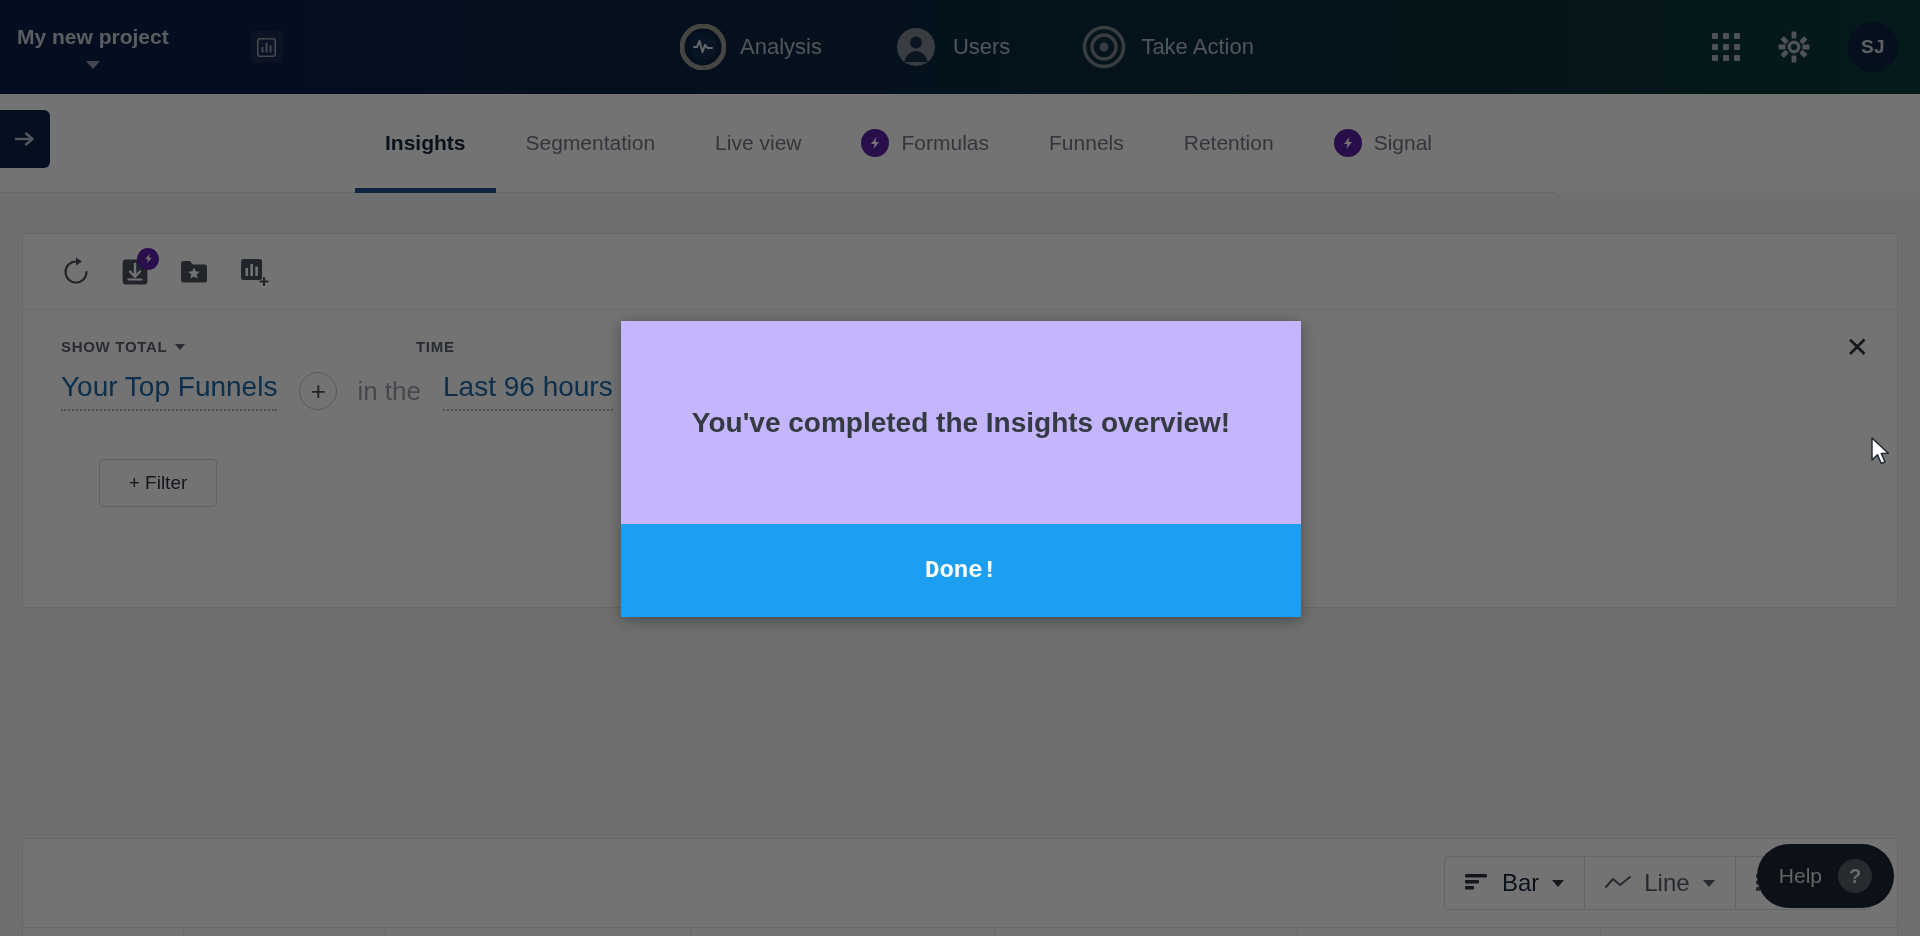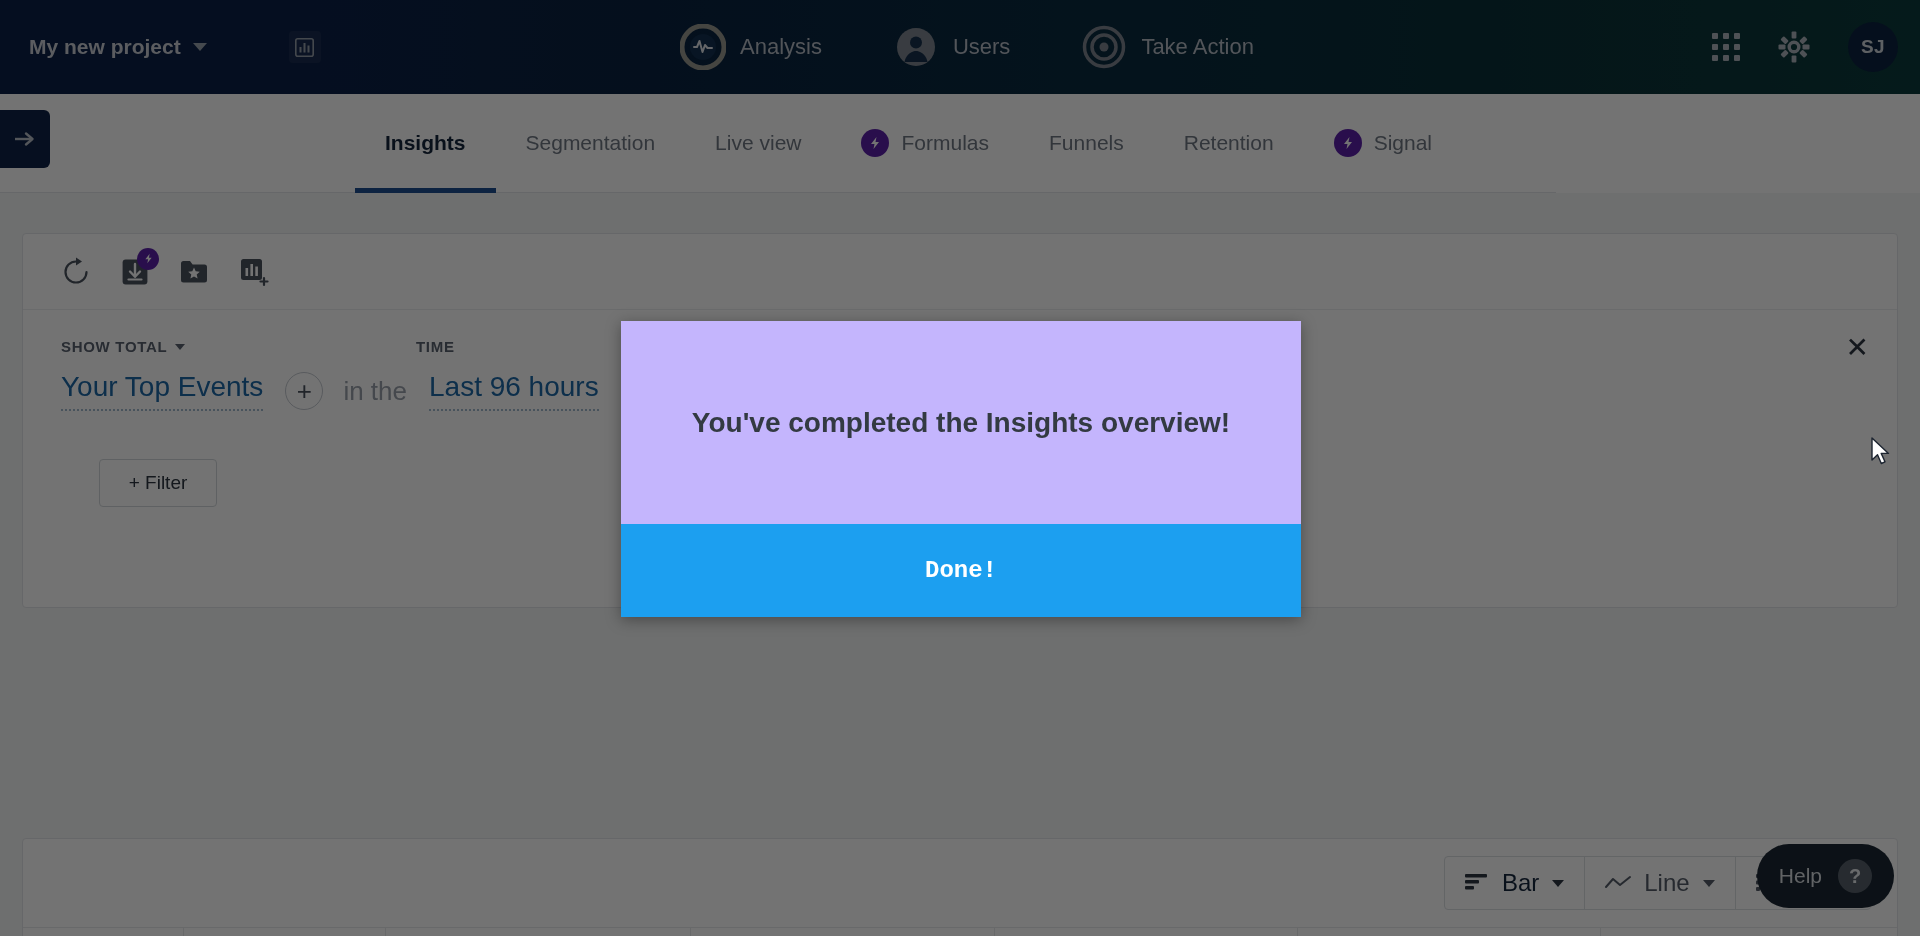--- a/index.html
+++ b/index.html
@@ -15,23 +15,24 @@
   
   .topnav {
     position: absolute; top: 0; left: 0;
     width: 1920px; height: 94px;
     background: linear-gradient(90deg, #0d2148 0%, #0d2148 16%, #0b2340 34%, #0a2b3f 58%, #0b3038 78%, #0d3b3c 100%);
     display: flex; align-items: center;
     z-index: 30;
   }
   .proj {
     display: flex; align-items: center; gap: 12px;
-    margin-left: 29px;
+    margin-left: 17px;
     color: #c9cdd4; font-size: 21px; font-weight: bold;
     cursor: pointer;
+    flex-direction: column;
   }
   .chev-d {
     width: 0; height: 0;
     border-left: 7px solid transparent;
     border-right: 7px solid transparent;
     border-top: 8px solid #9aa2ad;
   }
   .rep-icon {
     margin-left: 82px;
     width: 32px; height: 32px;
@@ -402,21 +403,21 @@
           <div class="qlabel lbl-total">
             <span>SHOW TOTAL</span>
             <span class="cd"></span>
           </div>
           <div class="qlabel">
             <span>TIME</span>
           </div>
         </div>
 
         <div class="qrow-vals">
-          <span class="qval">Your Top Events</span>
+          <span class="qval">Your Top Funnels</span>
           <span class="plusbtn">+</span>
           <span class="inthe">in the</span>
           <span class="qval">Last 96 hours</span>
         </div>
 
         <div class="filterbtn">+ Filter</div>
       </div>
 
     </div>
 

